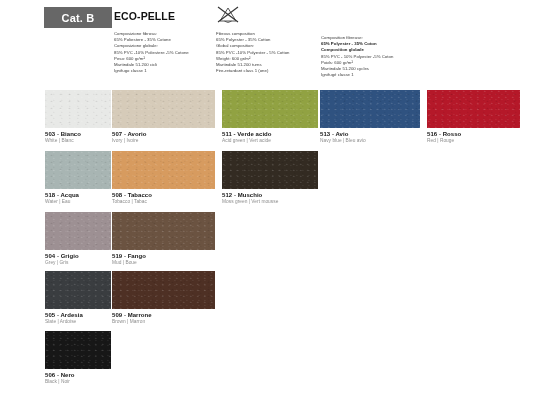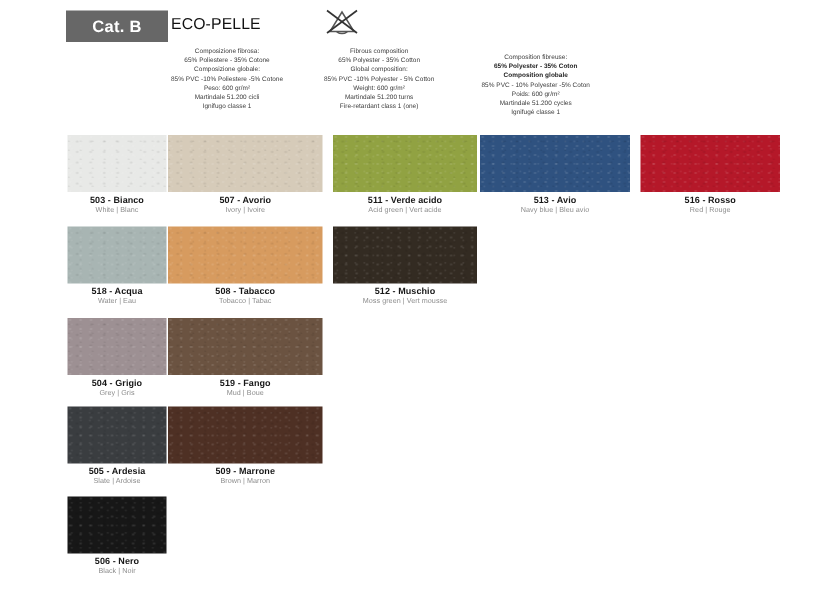--- a/index.html
+++ b/index.html
@@ -7,42 +7,41 @@
     margin: 0; padding: 0;
     width: 550px; height: 398px;
     background: #ffffff;
     font-family: "Liberation Sans", sans-serif;
     overflow: hidden;
   }
   #page {
     position: relative;
     width: 550px; height: 320px;
     background: #ffffff;
-    text-align: center;
   }
 
   
   .cat-banner {
     position: absolute;
     left: 44px; top: 7px;
     width: 68px; height: 21px;
     background: #676767;
     color: #ffffff;
     font-size: 11px;
     font-weight: bold;
     letter-spacing: .2px;
     display: flex;
     align-items: center;
     justify-content: center;
   }
   .material-title {
     position: absolute;
     left: 114px; top: 10px;
     font-size: 10.5px;
-    font-weight: normal;
+    font-weight: bold;
     color: #111111;
     letter-spacing: .1px;
   }
 
   
   .care-symbol {
     position: absolute;
     left: 214px; top: 4px;
     width: 28px; height: 24px;
   }

